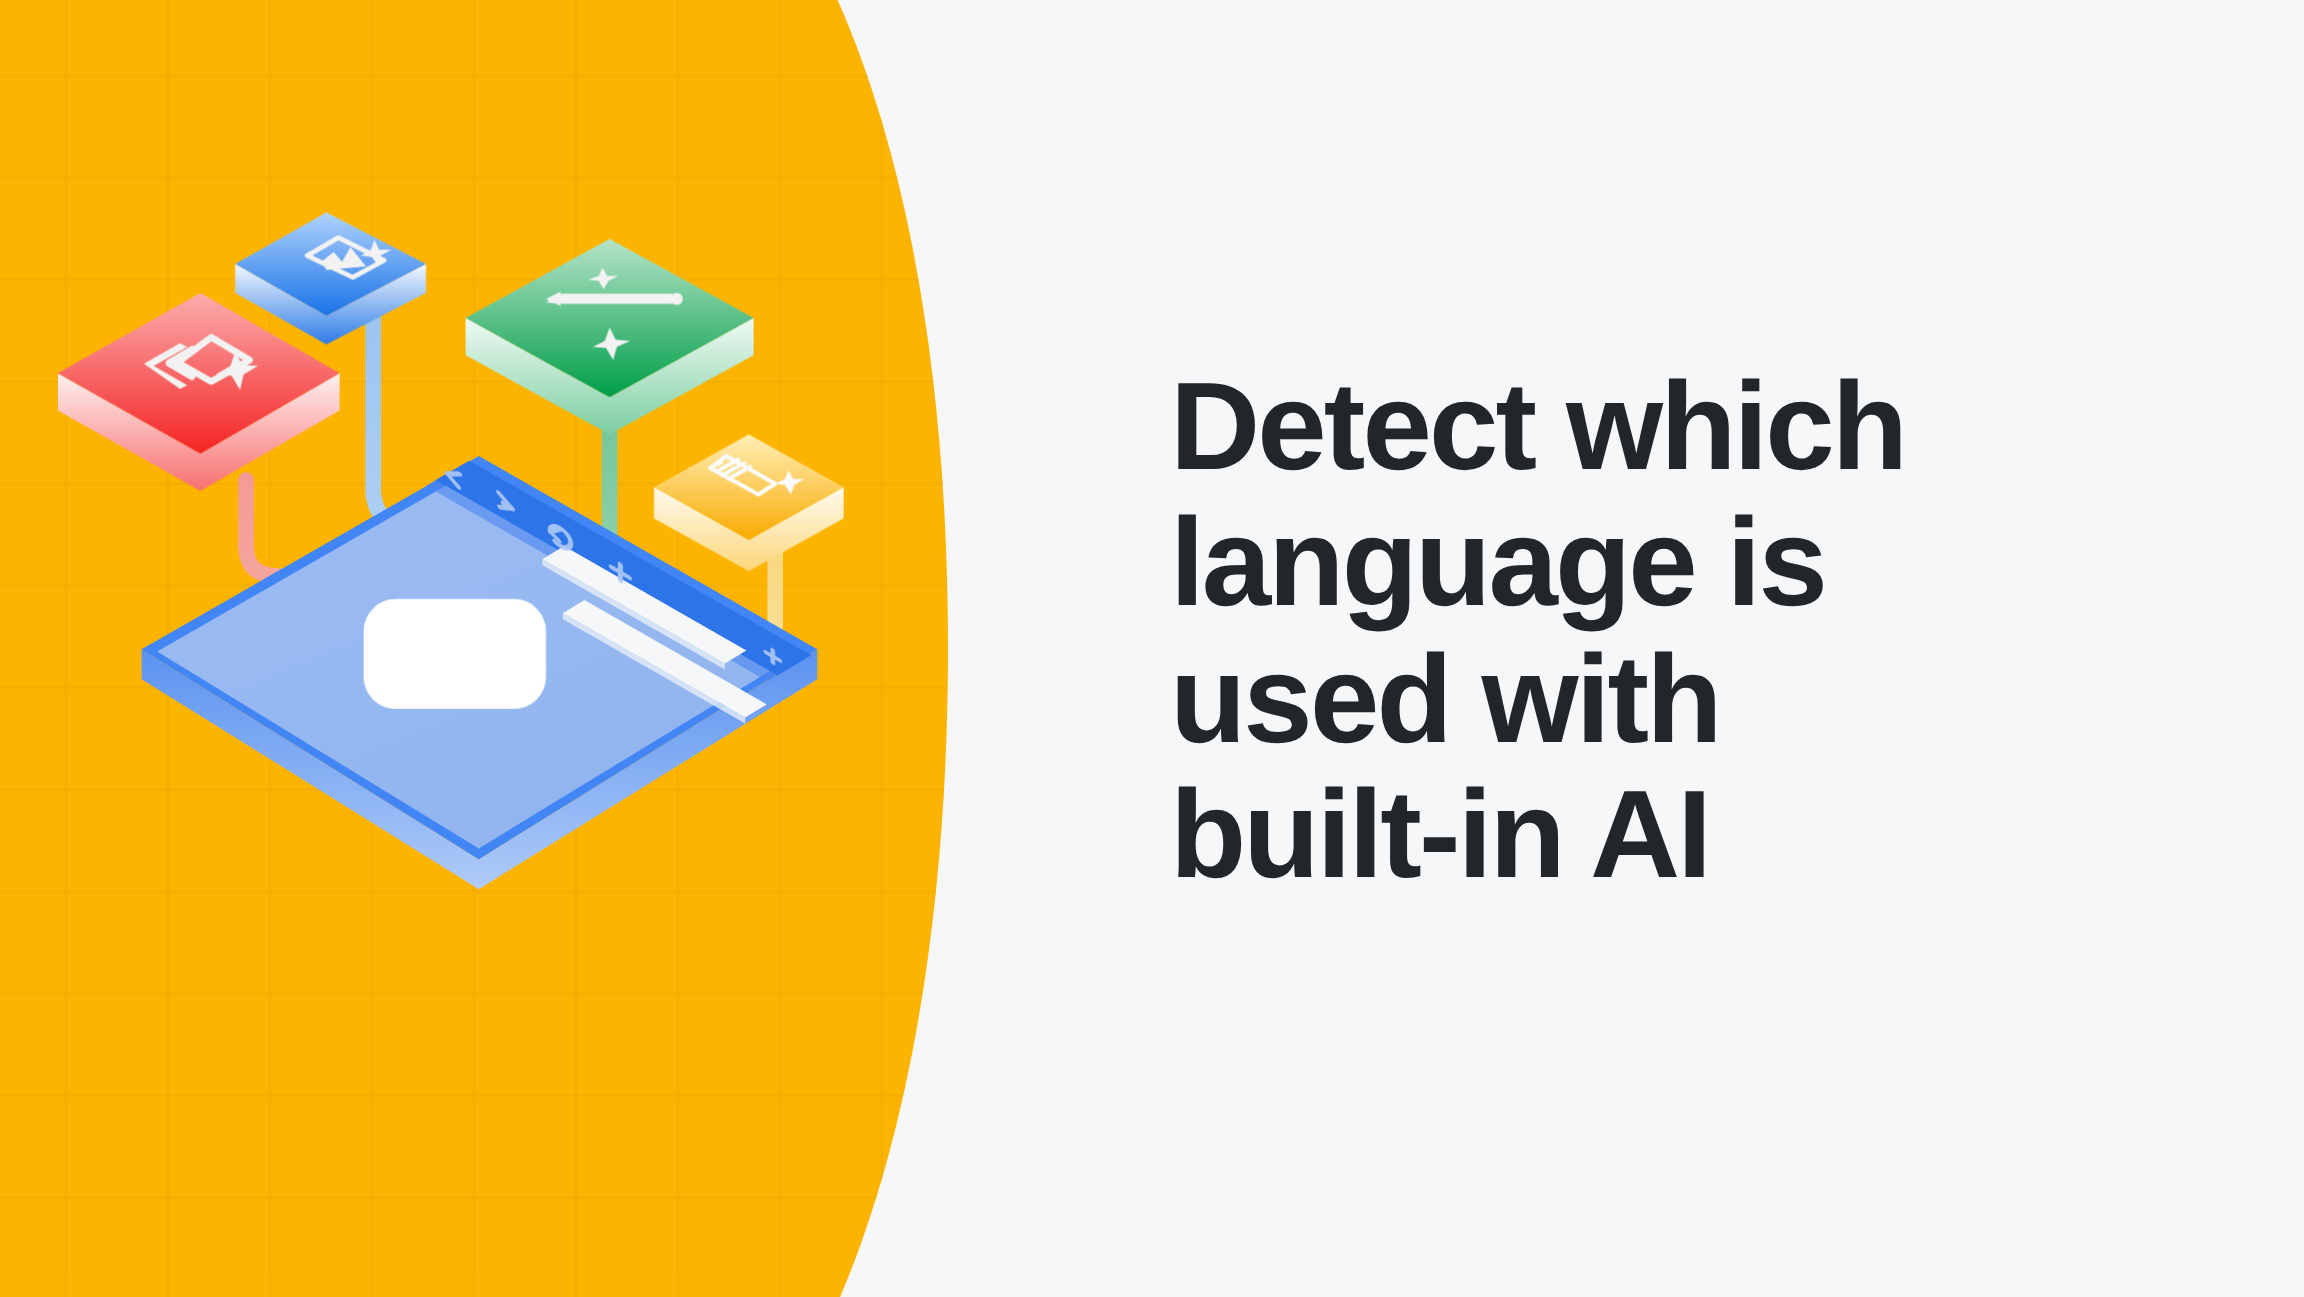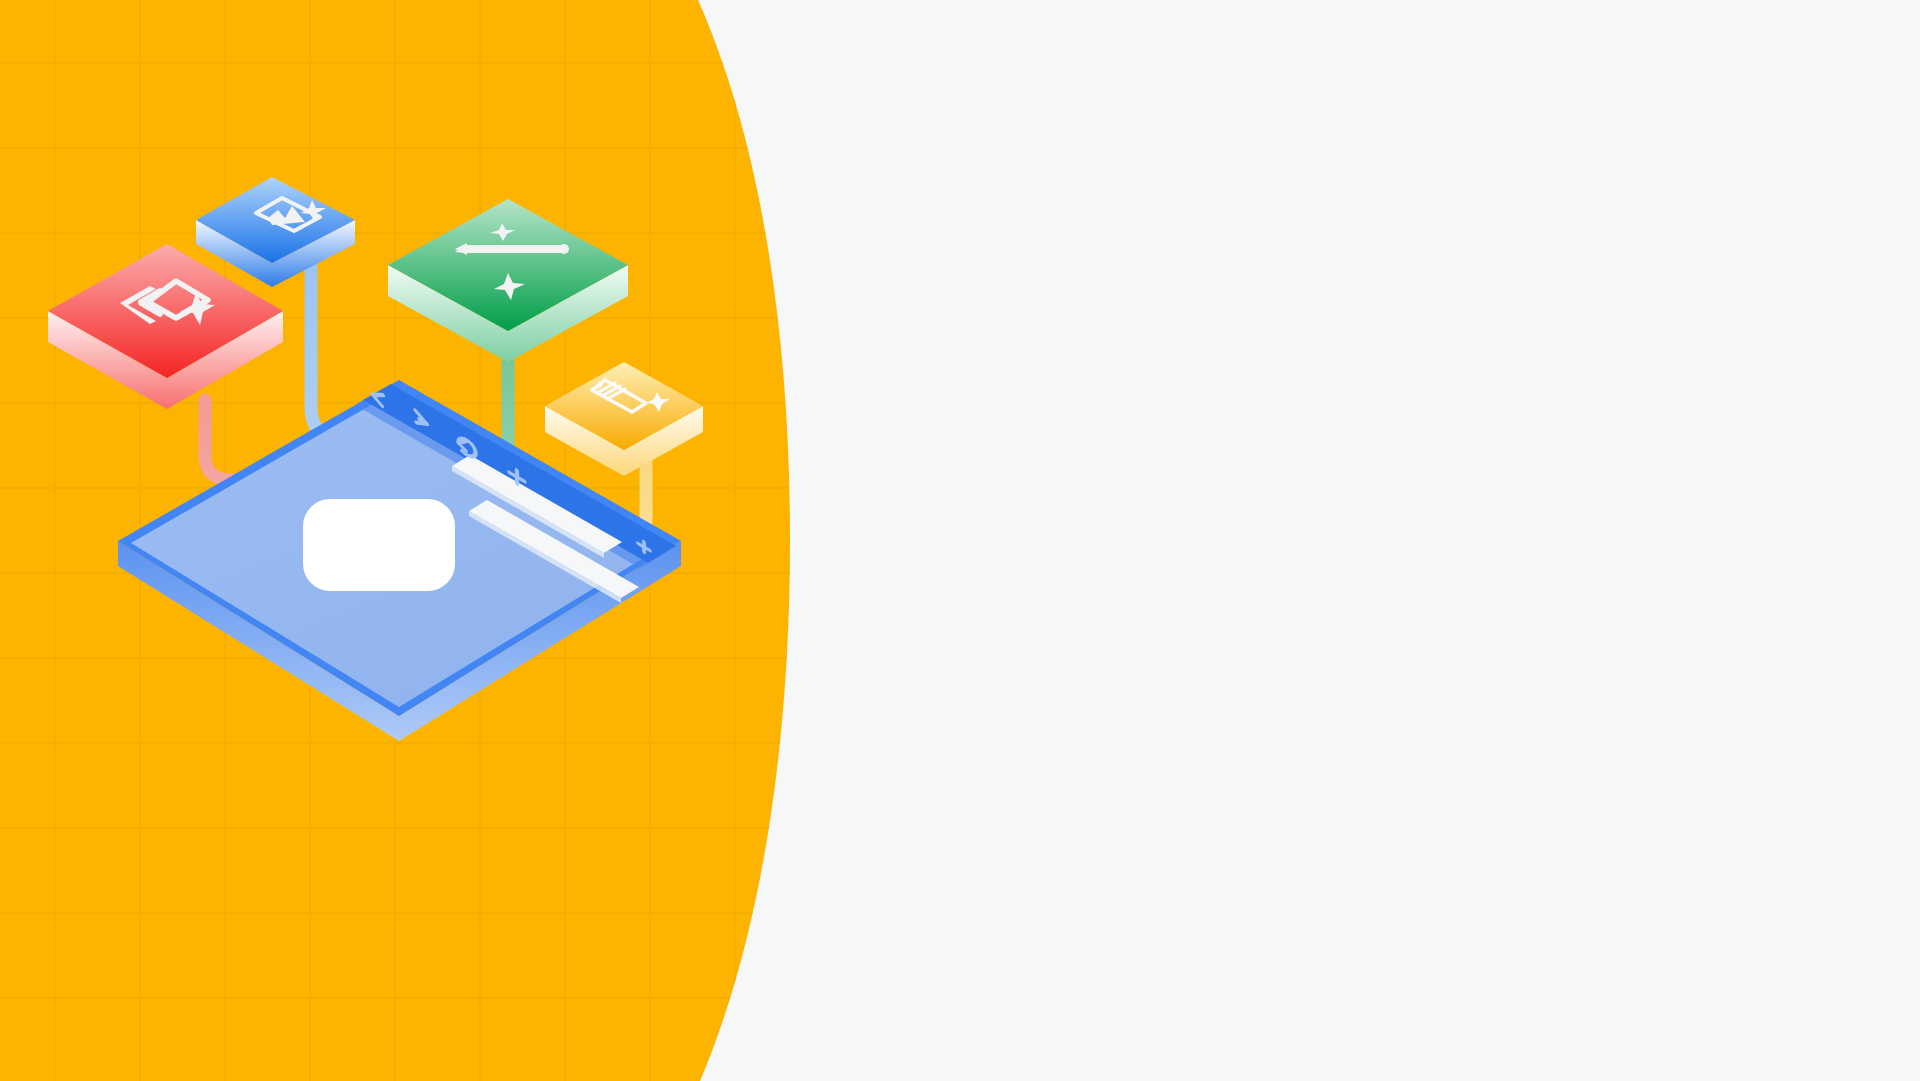--- a/index.html
+++ b/index.html
@@ -291,14 +291,20 @@
           <path d="M602,396 L620,386"></path>
           <path d="M607,399 L625,389"></path>
         </g>
         <path d="M657,392 L661,399 L670,399 L662,404 L659,412 L654,404 L646,403 L654,399 Z" fill="#FBFBFB"></path>
       </g>
     </g>
 
   </svg>
   </div>
 
+  <div class="headline-wrap">
+    <h1 class="headline">Detect which
+language is
+used with
+built-in AI</h1>
+  </div>
 
 </div>
 
 </body></html>

